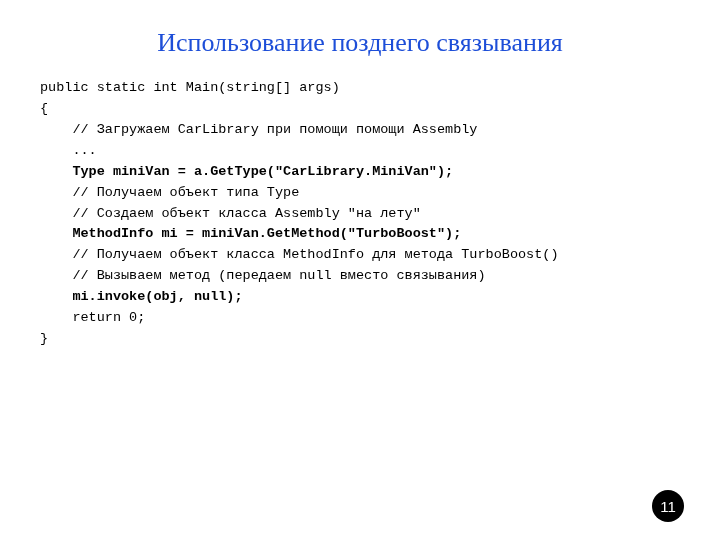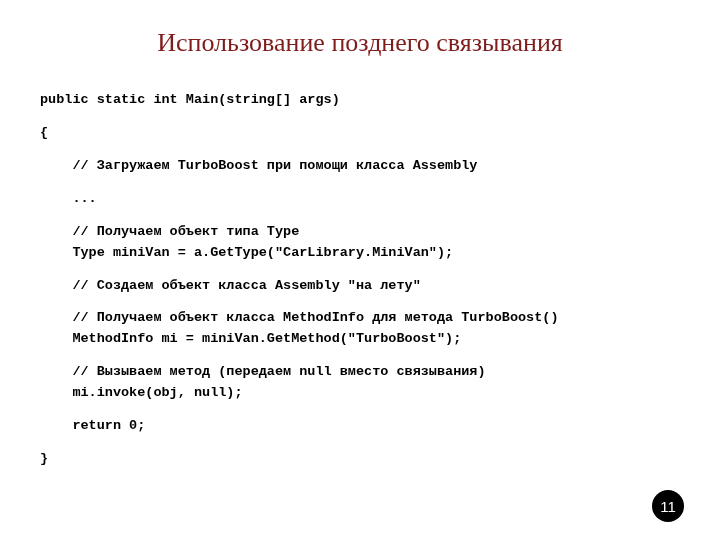--- a/index.html
+++ b/index.html
@@ -15,43 +15,42 @@
       font-family: 'Times New Roman', Times, serif;
       overflow: hidden;
       position: relative;
     }
 
     .page-title {
       text-align: center;
       font-size: 26px;
       font-weight: normal;
       padding: 28px 40px 20px 40px;
-      color: #7f1d1d;
+      color: #1d4ed8;
     }
 
     .code-block {
       font-family: 'Courier New', Courier, monospace;
       font-size: 13.5px;
       line-height: 1.55;
       padding: 0 40px 0 40px;
       color: #000000;
     }
 
     .code-line {
       display: block;
       white-space: pre;
     }
 
     .code-bold {
       font-weight: bold;
     }
 
     .code-normal {
-      font-weight: bold;
-      margin-top: 12px;
+      font-weight: normal;
     }
 
     .page-number {
       position: absolute;
       bottom: 18px;
       right: 36px;
       width: 32px;
       height: 32px;
       background: #000000;
       color: #ffffff;
@@ -65,30 +64,30 @@
     }
   </style>
 </head>
 <body>
 
 <h1 class="page-title">Использование позднего связывания</h1>
 
 <div class="code-block" id="code-container">
     <span class="code-line code-normal">public static int Main(string[] args)</span>
     <span class="code-line code-normal">{</span>
-    <span class="code-line code-normal">    // Загружаем TurboBoost при помощи класса Assembly</span>
+    <span class="code-line code-normal">    // Загружаем CarLibrary при помощи помощи Assembly</span>
     <span class="code-line code-normal">    ...</span>
     <span class="code-line code-normal"></span>
+    <span class="code-line code-bold">    Type miniVan = a.GetType("CarLibrary.MiniVan");</span>
     <span class="code-line code-normal">    // Получаем объект типа Type</span>
-    <span class="code-line code-bold">    Type miniVan = a.GetType("CarLibrary.MiniVan");</span>
     <span class="code-line code-normal"></span>
     <span class="code-line code-normal">    // Создаем объект класса Assembly "на лету"</span>
     <span class="code-line code-normal"></span>
+    <span class="code-line code-bold">    MethodInfo mi = miniVan.GetMethod("TurboBoost");</span>
     <span class="code-line code-normal">    // Получаем объект класса MethodInfo для метода TurboBoost()</span>
-    <span class="code-line code-bold">    MethodInfo mi = miniVan.GetMethod("TurboBoost");</span>
     <span class="code-line code-normal"></span>
     <span class="code-line code-normal">    // Вызываем метод (передаем null вместо связывания)</span>
     <span class="code-line code-bold">    mi.invoke(obj, null);</span>
     <span class="code-line code-normal">    return 0;</span>
     <span class="code-line code-normal">}</span>
   </div>
 
 <div class="page-number">11</div>
 
 </body></html>

